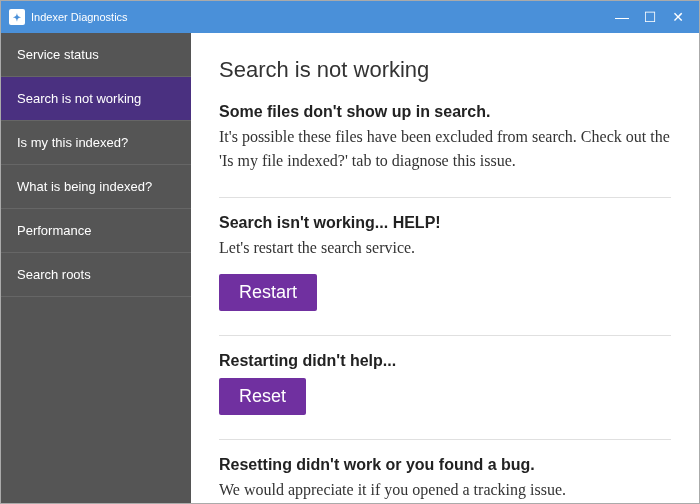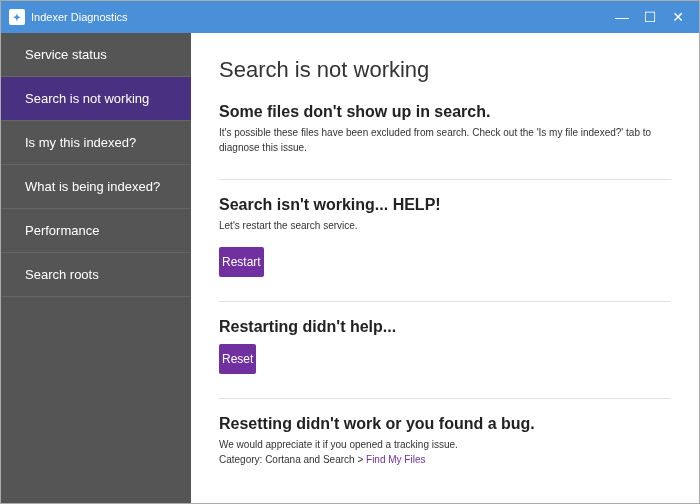--- a/index.html
+++ b/index.html
@@ -70,21 +70,21 @@
       overflow: hidden;
     }
     .sidebar {
       width: 190px;
       background: #555555;
       flex-shrink: 0;
       display: flex;
       flex-direction: column;
     }
     .sidebar-item {
-      padding: 14px 24px;
+      padding: 14px 16px;
       color: white;
       font-size: 13px;
       cursor: pointer;
       border-bottom: 1px solid #666;
     }
     .sidebar-item.selected {
       background: #4a3080;
     }
     .main-panel {
       flex: 1;
@@ -101,38 +101,39 @@
     .section {
       margin-bottom: 24px;
     }
     .section-heading {
       font-size: 16px;
       font-weight: bold;
       color: #222;
       margin-bottom: 4px;
     }
     .section-text {
-      font-size: 10px;
+      font-size: 16px;
       color: #333;
       line-height: 1.5;
       margin-bottom: 10px;
+      font-family: Liberation Serif, serif;
     }
     .section-text a, .link {
       color: #7030a0;
       text-decoration: none;
     }
     .section-text .purple-text {
       color: #7030a0;
     }
     .action-btn {
       background: #7030a0;
       color: white;
       border: none;
-      padding: 8px 3px;
-      font-size: 12px;
+      padding: 8px 20px;
+      font-size: 18px;
       cursor: pointer;
       border-radius: 2px;
       margin-top: 4px;
     }
     .divider {
       border: none;
       border-top: 1px solid #e0e0e0;
       margin: 4px 0 16px 0;
     }
   </style>

